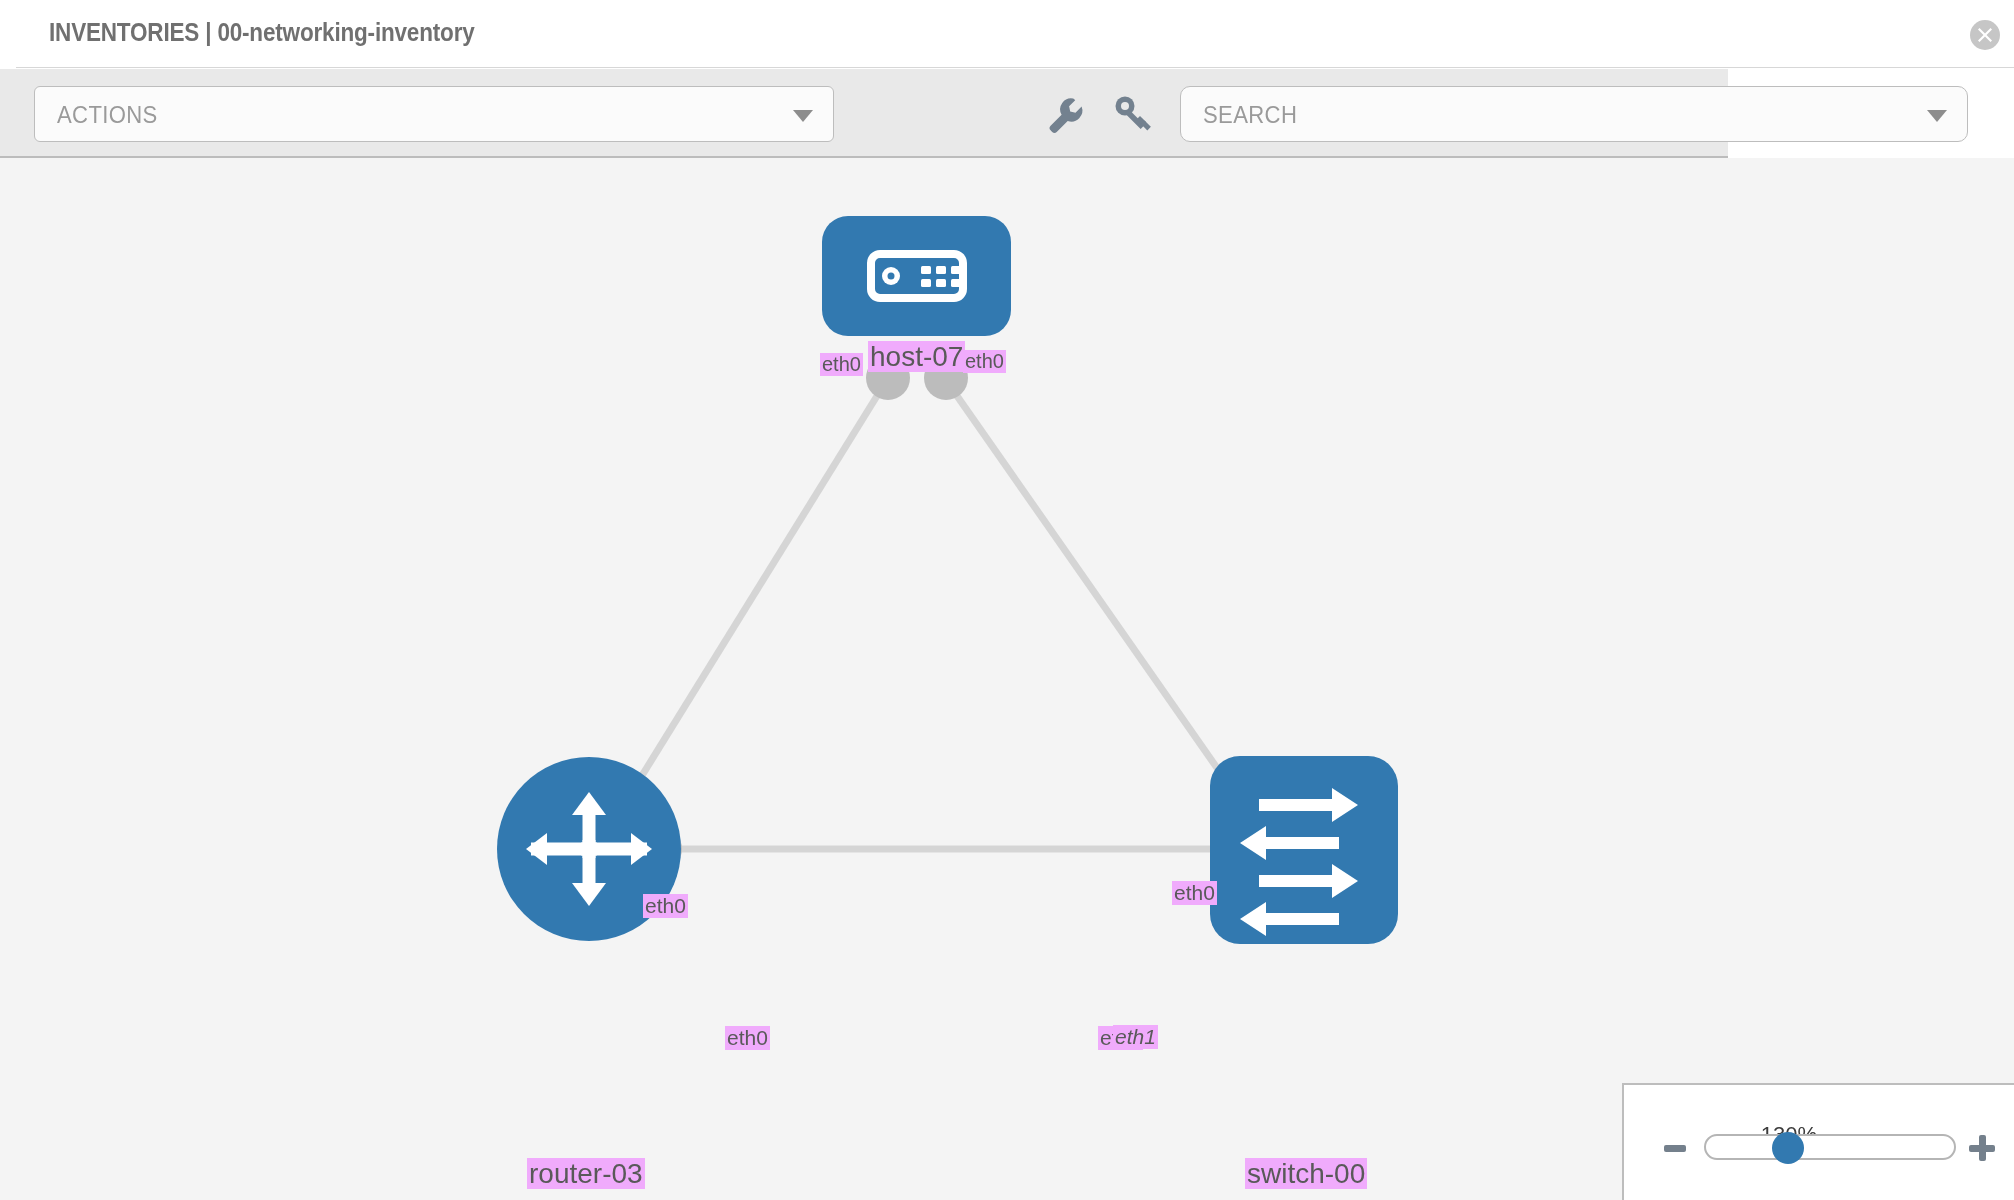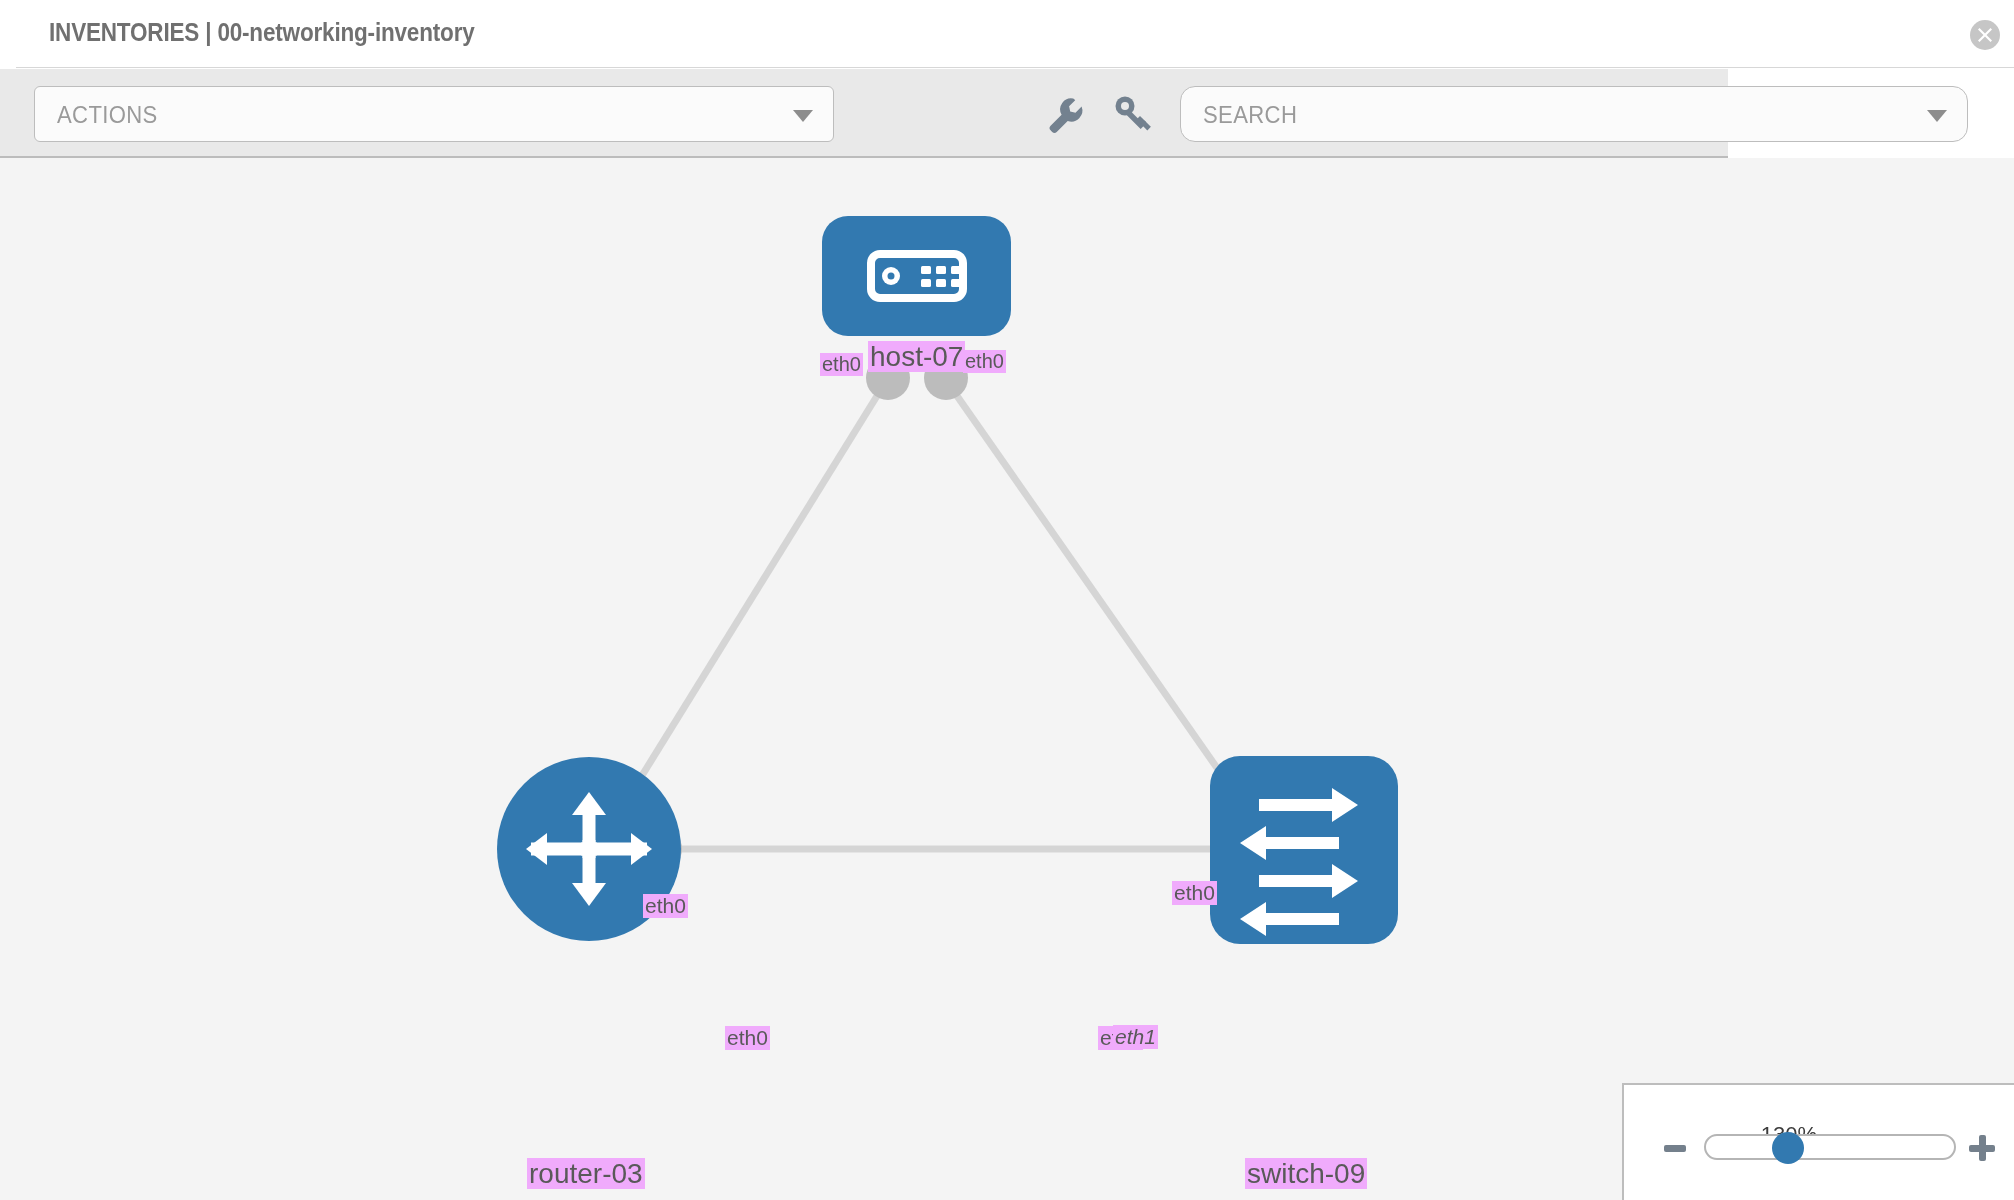--- a/index.html
+++ b/index.html
@@ -102,21 +102,21 @@
   .tool-icon.key    { left: 1110px; }
 
   .search-box {
     position: absolute;
     left: 1180px;
     top: 17px;
     width: 788px;
     height: 56px;
     background: #fbfbfb;
     border: 1px solid #bdbdbd;
-    border-radius: 15px;
+    border-radius: 10px;
     box-sizing: border-box;
     cursor: text;
   }
   .search-box .label {
     position: absolute;
     left: 22px;
     top: 14px;
     font-size: 24px;
     color: #9a9a9a;
     letter-spacing: 0.4px;
@@ -349,21 +349,21 @@
   <div class="link-label small" style="left:820px; top:195px;">eth0</div>
   <div class="link-label small" style="left:963px; top:192px;">eth0</div>
   <div class="link-label" style="left:643px; top:736px;">eth0</div>
   <div class="link-label" style="left:1172px; top:723px;">eth0</div>
   <div class="link-label" style="left:725px; top:868px;">eth0</div>
   <div class="link-label" style="left:1098px; top:868px;">eth0</div>
   <div class="link-label" style="left:1113px; top:867px;font-style:italic;">eth1</div>
 
   <div class="node-label" style="left:868px; top:183px;">host-07</div>
   <div class="node-label" style="left:527px; top:1000px;">router-03</div>
-  <div class="node-label" style="left:1245px; top:1000px;">switch-09</div>
+  <div class="node-label" style="left:1245px; top:1000px;">switch-00</div>
 
 </div>
 
 <div class="zoom-panel">
   <div class="zoom-level">130%</div>
   <div class="zoom-minus"></div>
   <div class="zoom-track"></div>
   <div class="zoom-thumb"></div>
   <div class="zoom-plus"></div>
 </div>

